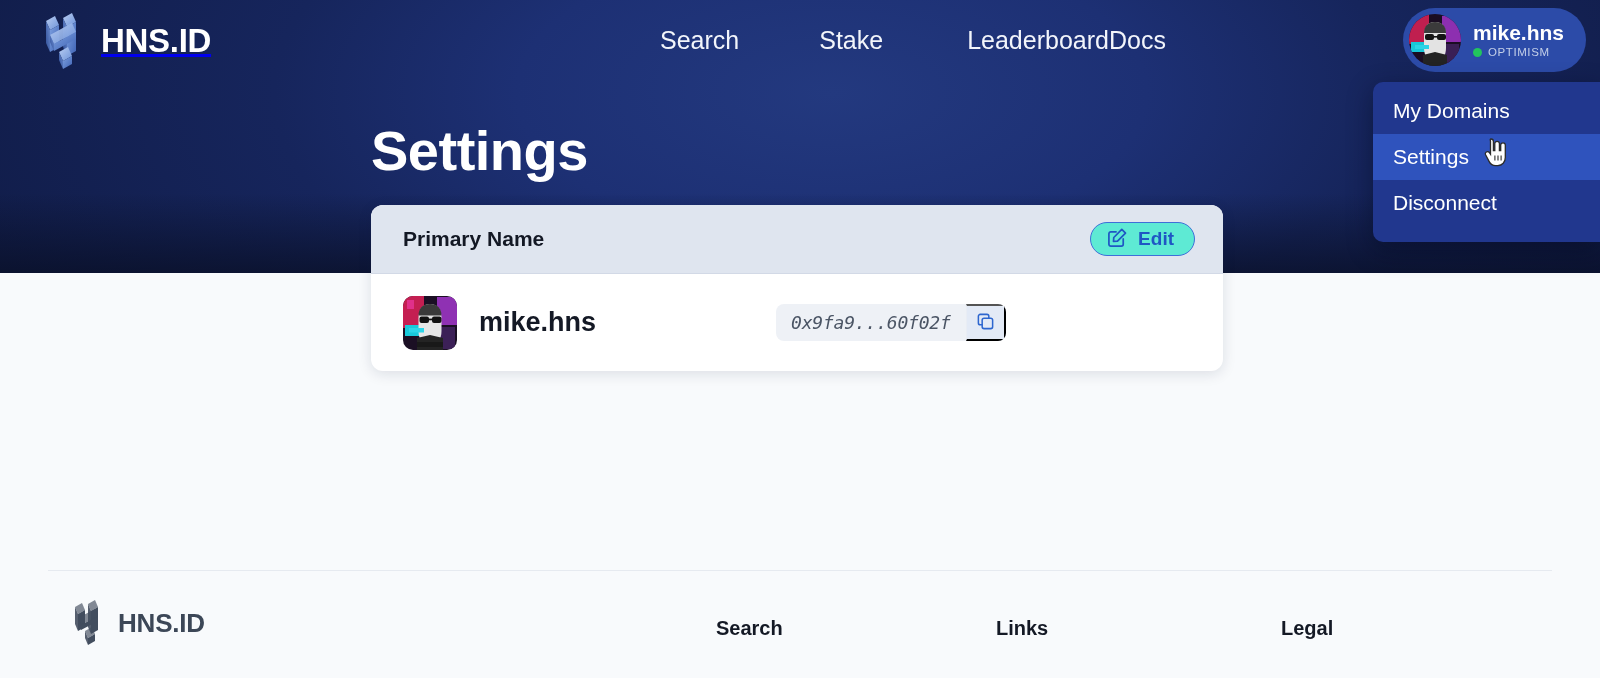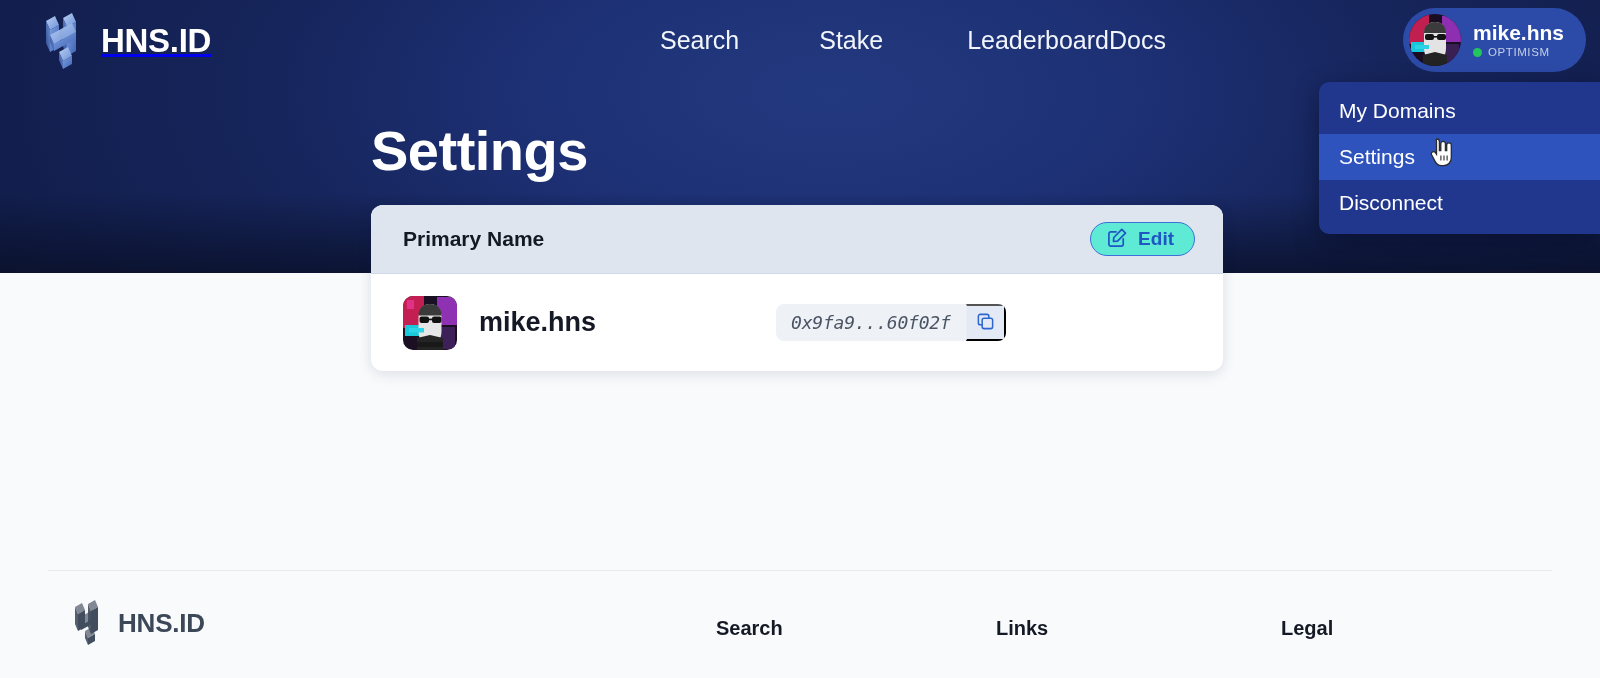--- a/index.html
+++ b/index.html
@@ -128,24 +128,24 @@
     font-weight: normal;
     letter-spacing: 0.6px;
     white-space: nowrap;
   }
 
   
   .dropdown {
     position: absolute;
     right: 0;
     top: 82px;
-    width: 281px;
+    width: 227px;
     background: #21378e;
     border-radius: 10px 0 0 10px;
-    padding: 6px 0 8px 0;
+    padding: 6px 0 16px 0;
     z-index: 40;
     box-shadow: 0 8px 26px rgba(4,9,30,0.45);
   }
   .dd-item {
     height: 46px;
     display: flex;
     align-items: center;
     padding-left: 20px;
     color: #ffffff;
     font-size: 21px;

